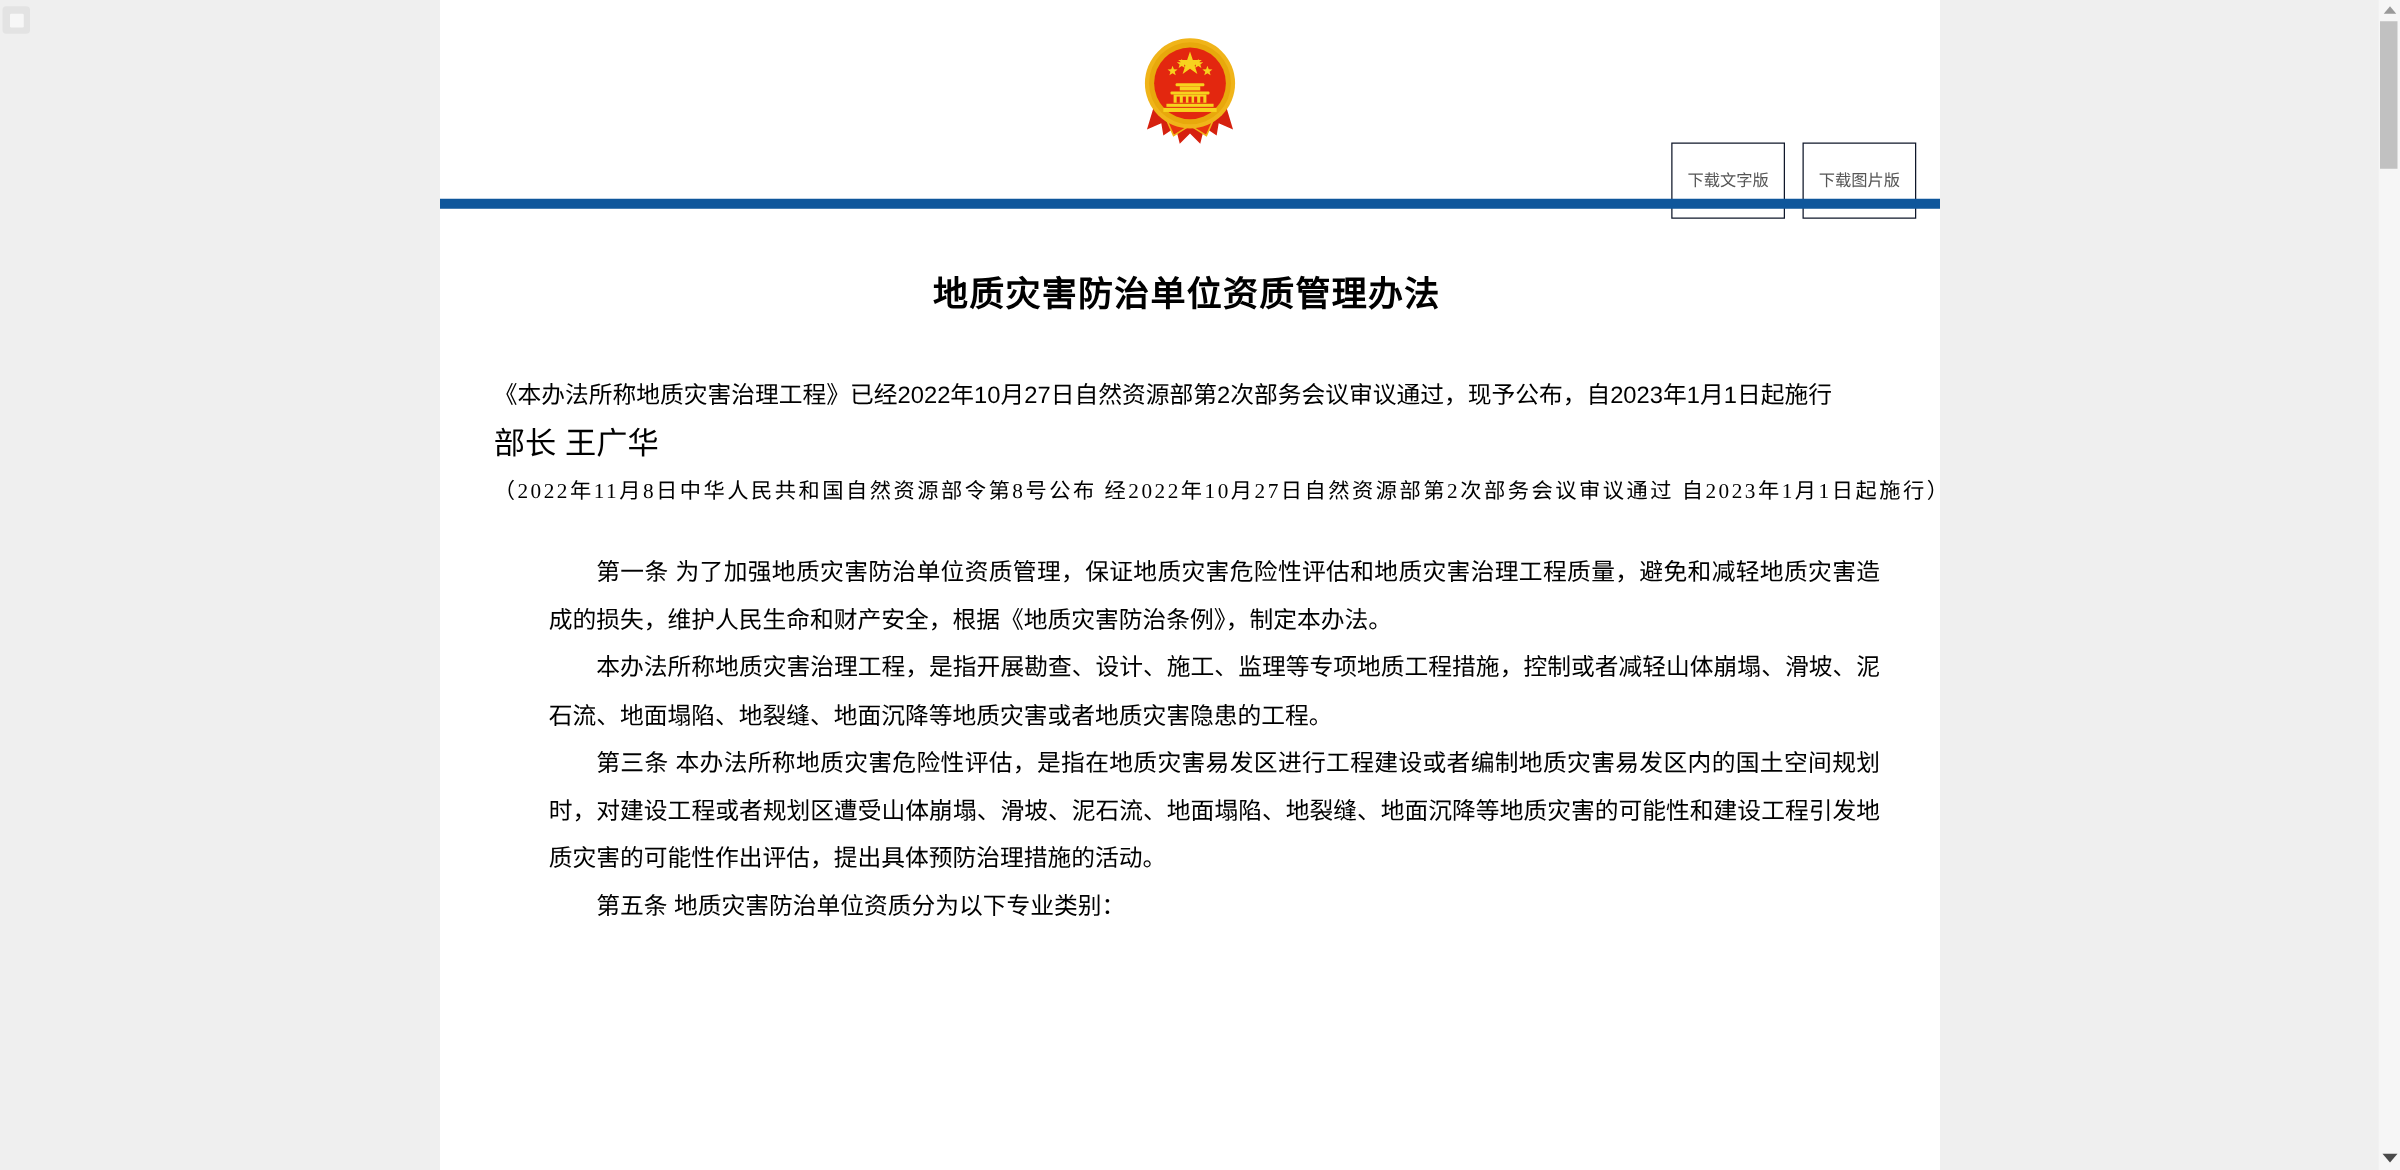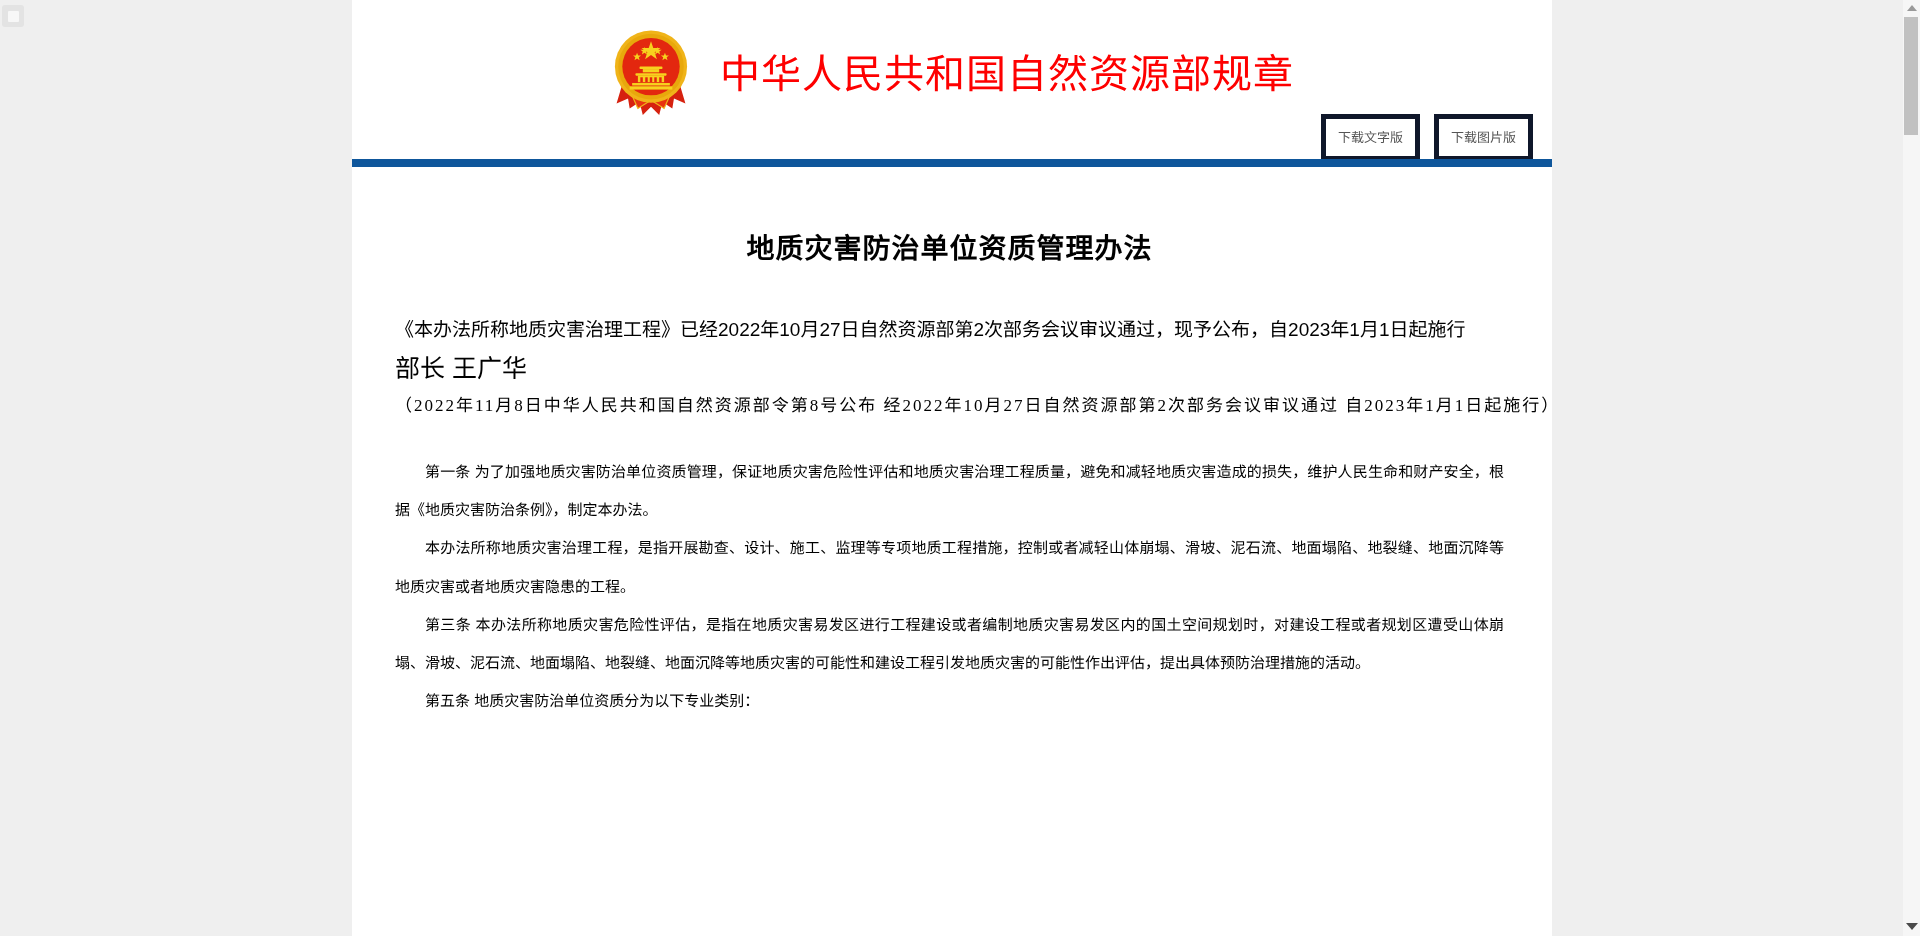--- a/index.html
+++ b/index.html
@@ -25,44 +25,44 @@
   }
   .emblem { width:82px; height:92px; flex:0 0 auto; }
   .site-title {
     font-size:40px; line-height:1.1; color:#fe0000;
     letter-spacing:1px; white-space:nowrap; font-weight:500;
   }
   .download-buttons {
     position:absolute; right:19px; top:114px; display:flex; gap:14px;
   }
   .download-buttons button {
-    background:#ffffff; border:5px solid #0f172a; color:#555555;
-    font-size:13px; line-height:1; padding:12px 12px; cursor:pointer;
+    background:#ffffff; border:1px solid #0f172a; color:#555555;
+    font-size:13px; line-height:1; padding:23px 12px; cursor:pointer;
     font-family:inherit; white-space:nowrap;
   }
   .blue-divider { position:absolute; left:0; right:0; top:159px; height:8px; background:#0e569b; }
 
   
-  .content { position:absolute; top:167px; left:0; right:0; bottom:0; padding:13px 48px 0 43px; overflow:hidden; }
+  .content { position:absolute; top:167px; left:0; right:0; bottom:0; padding:0 48px 0 43px; overflow:hidden; }
   .doc-title {
     margin-top:51px; text-align:center;
     font-size:28px; line-height:36px; font-weight:bold; letter-spacing:1px;
   }
   .intro {
     margin-top:44px; font-size:19px; line-height:38px; text-align:justify;
   }
   .sig { font-size:25px; line-height:38px; }
   .note {
     font-family:"Liberation Serif","DejaVu Serif",serif;
     font-size:17px; line-height:38px; letter-spacing:2px;
     text-align:center; white-space:nowrap;
   }
   .doc-body { margin-top:28px; }
   .doc-body p {
-    font-size:15px; line-height:38.2px; text-align:justify; text-indent:2em;
+    font-size:19px; line-height:38.2px; text-align:justify; text-indent:2em;margin-left:44px;
   }
 
   
   .corner-widget {
     position:absolute; left:2px; top:5px; width:22px; height:22px;
     background:#e3e3e3; border-radius:3px; cursor:pointer;
     display:flex; align-items:center; justify-content:center;
   }
   .corner-widget .inner { width:11px; height:11px; background:#f7f7f7; border-radius:1px; }
 
@@ -119,21 +119,20 @@
           <rect x="24" y="71" width="52" height="4"></rect>
         </g>
         <g fill="#e3270f">
           <rect x="37" y="60" width="3" height="6"></rect>
           <rect x="43" y="60" width="3" height="6"></rect>
           <rect x="48.5" y="60" width="3" height="6"></rect>
           <rect x="54" y="60" width="3" height="6"></rect>
           <rect x="60" y="60" width="3" height="6"></rect>
         </g>
       </svg>
-      <div class="site-title">中华人民共和国自然资源部规章</div>
     </div>
     <div class="download-buttons">
       <button type="button">下载文字版</button>
       <button type="button">下载图片版</button>
     </div>
   </div>
 
   <div class="blue-divider"></div>
 
   <div class="content">

